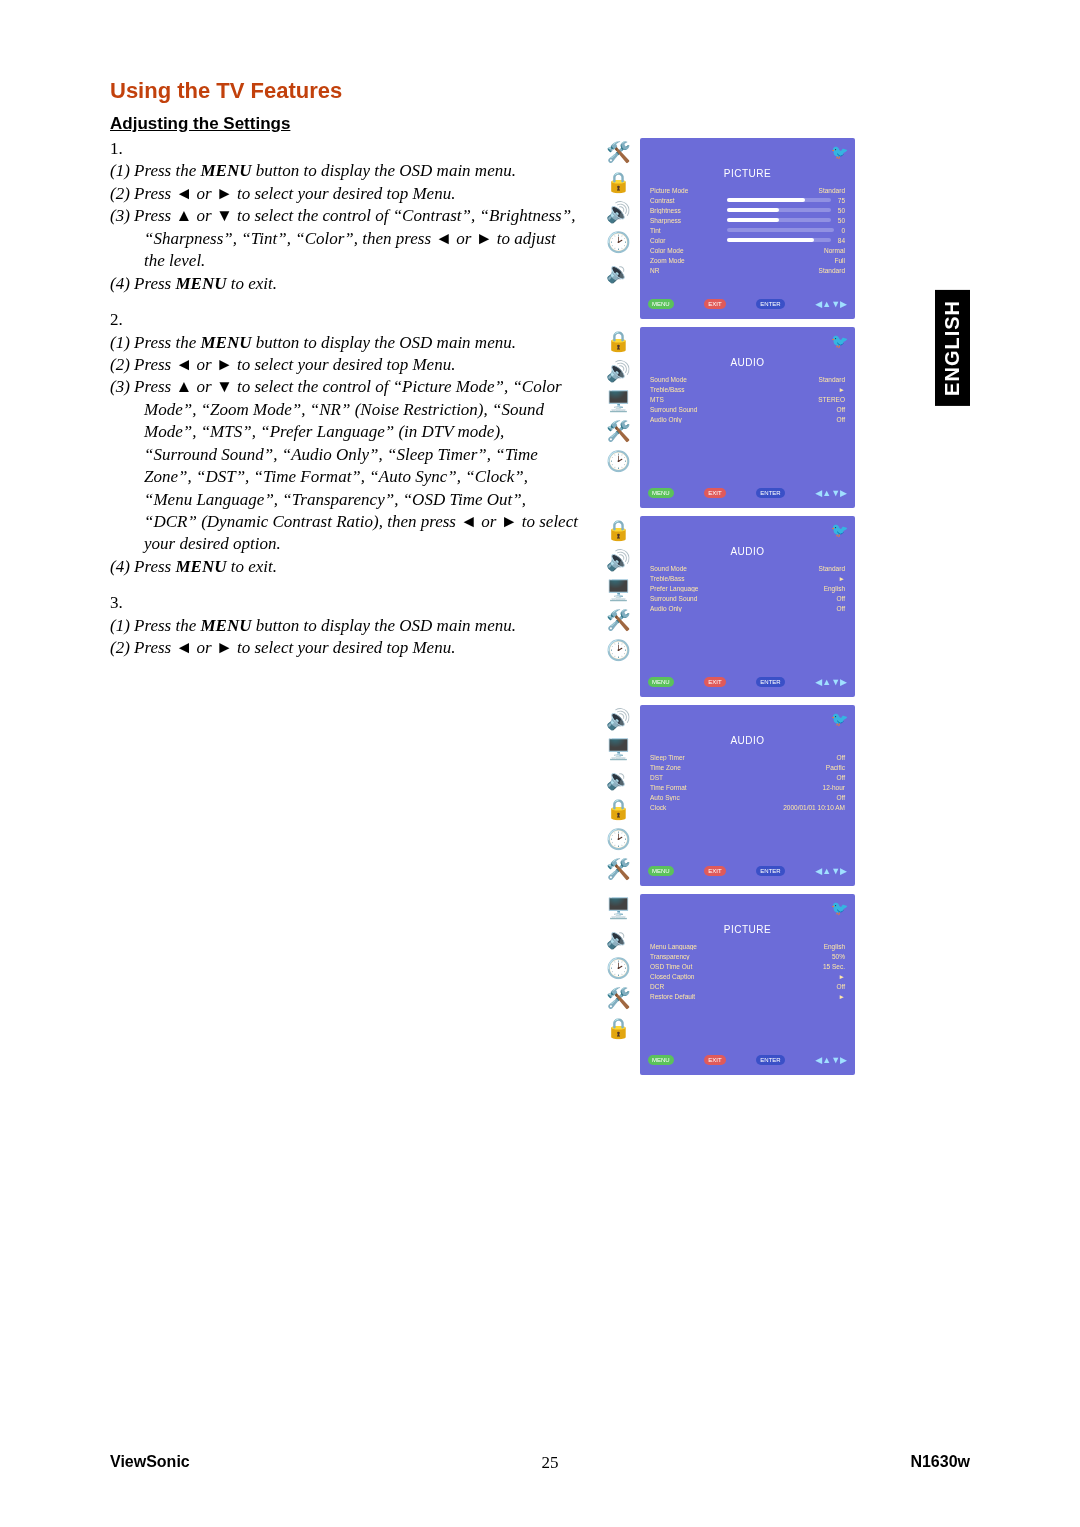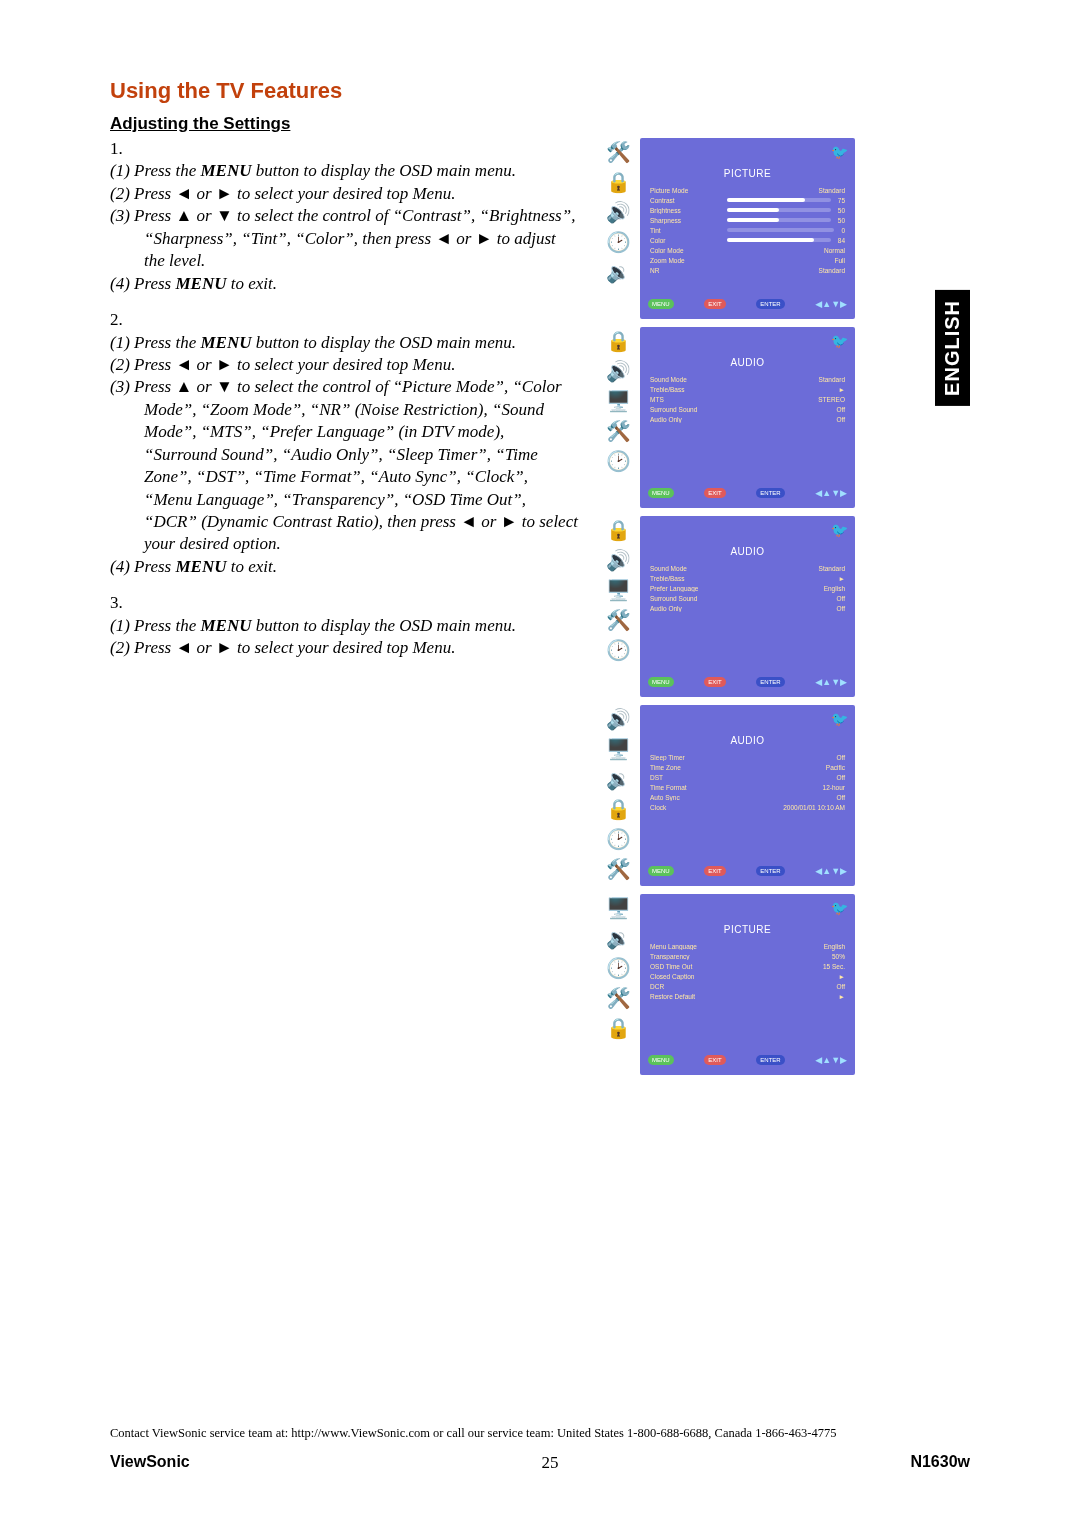--- a/index.html
+++ b/index.html
@@ -440,19 +440,18 @@
               <span class="pill menu">MENU</span>
               <span class="pill exit">EXIT</span>
               <span class="pill enter">ENTER</span>
               <span class="dpad">◀▲▼▶</span>
             </div>
           </div>
         </div>
       </div>
   </div>
 
-  <div class="footer-contact">Contact ViewSonic service team at: http://www.ViewSonic.com or call our service team: United States 1-800-688-6688, Canada 1-866-463-4775</div>
   <div class="footer-bar">
     <span>ViewSonic</span>
     <span class="pagenum">25</span>
     <span>N1630w</span>
   </div>
 </div>
 
 </body></html>

